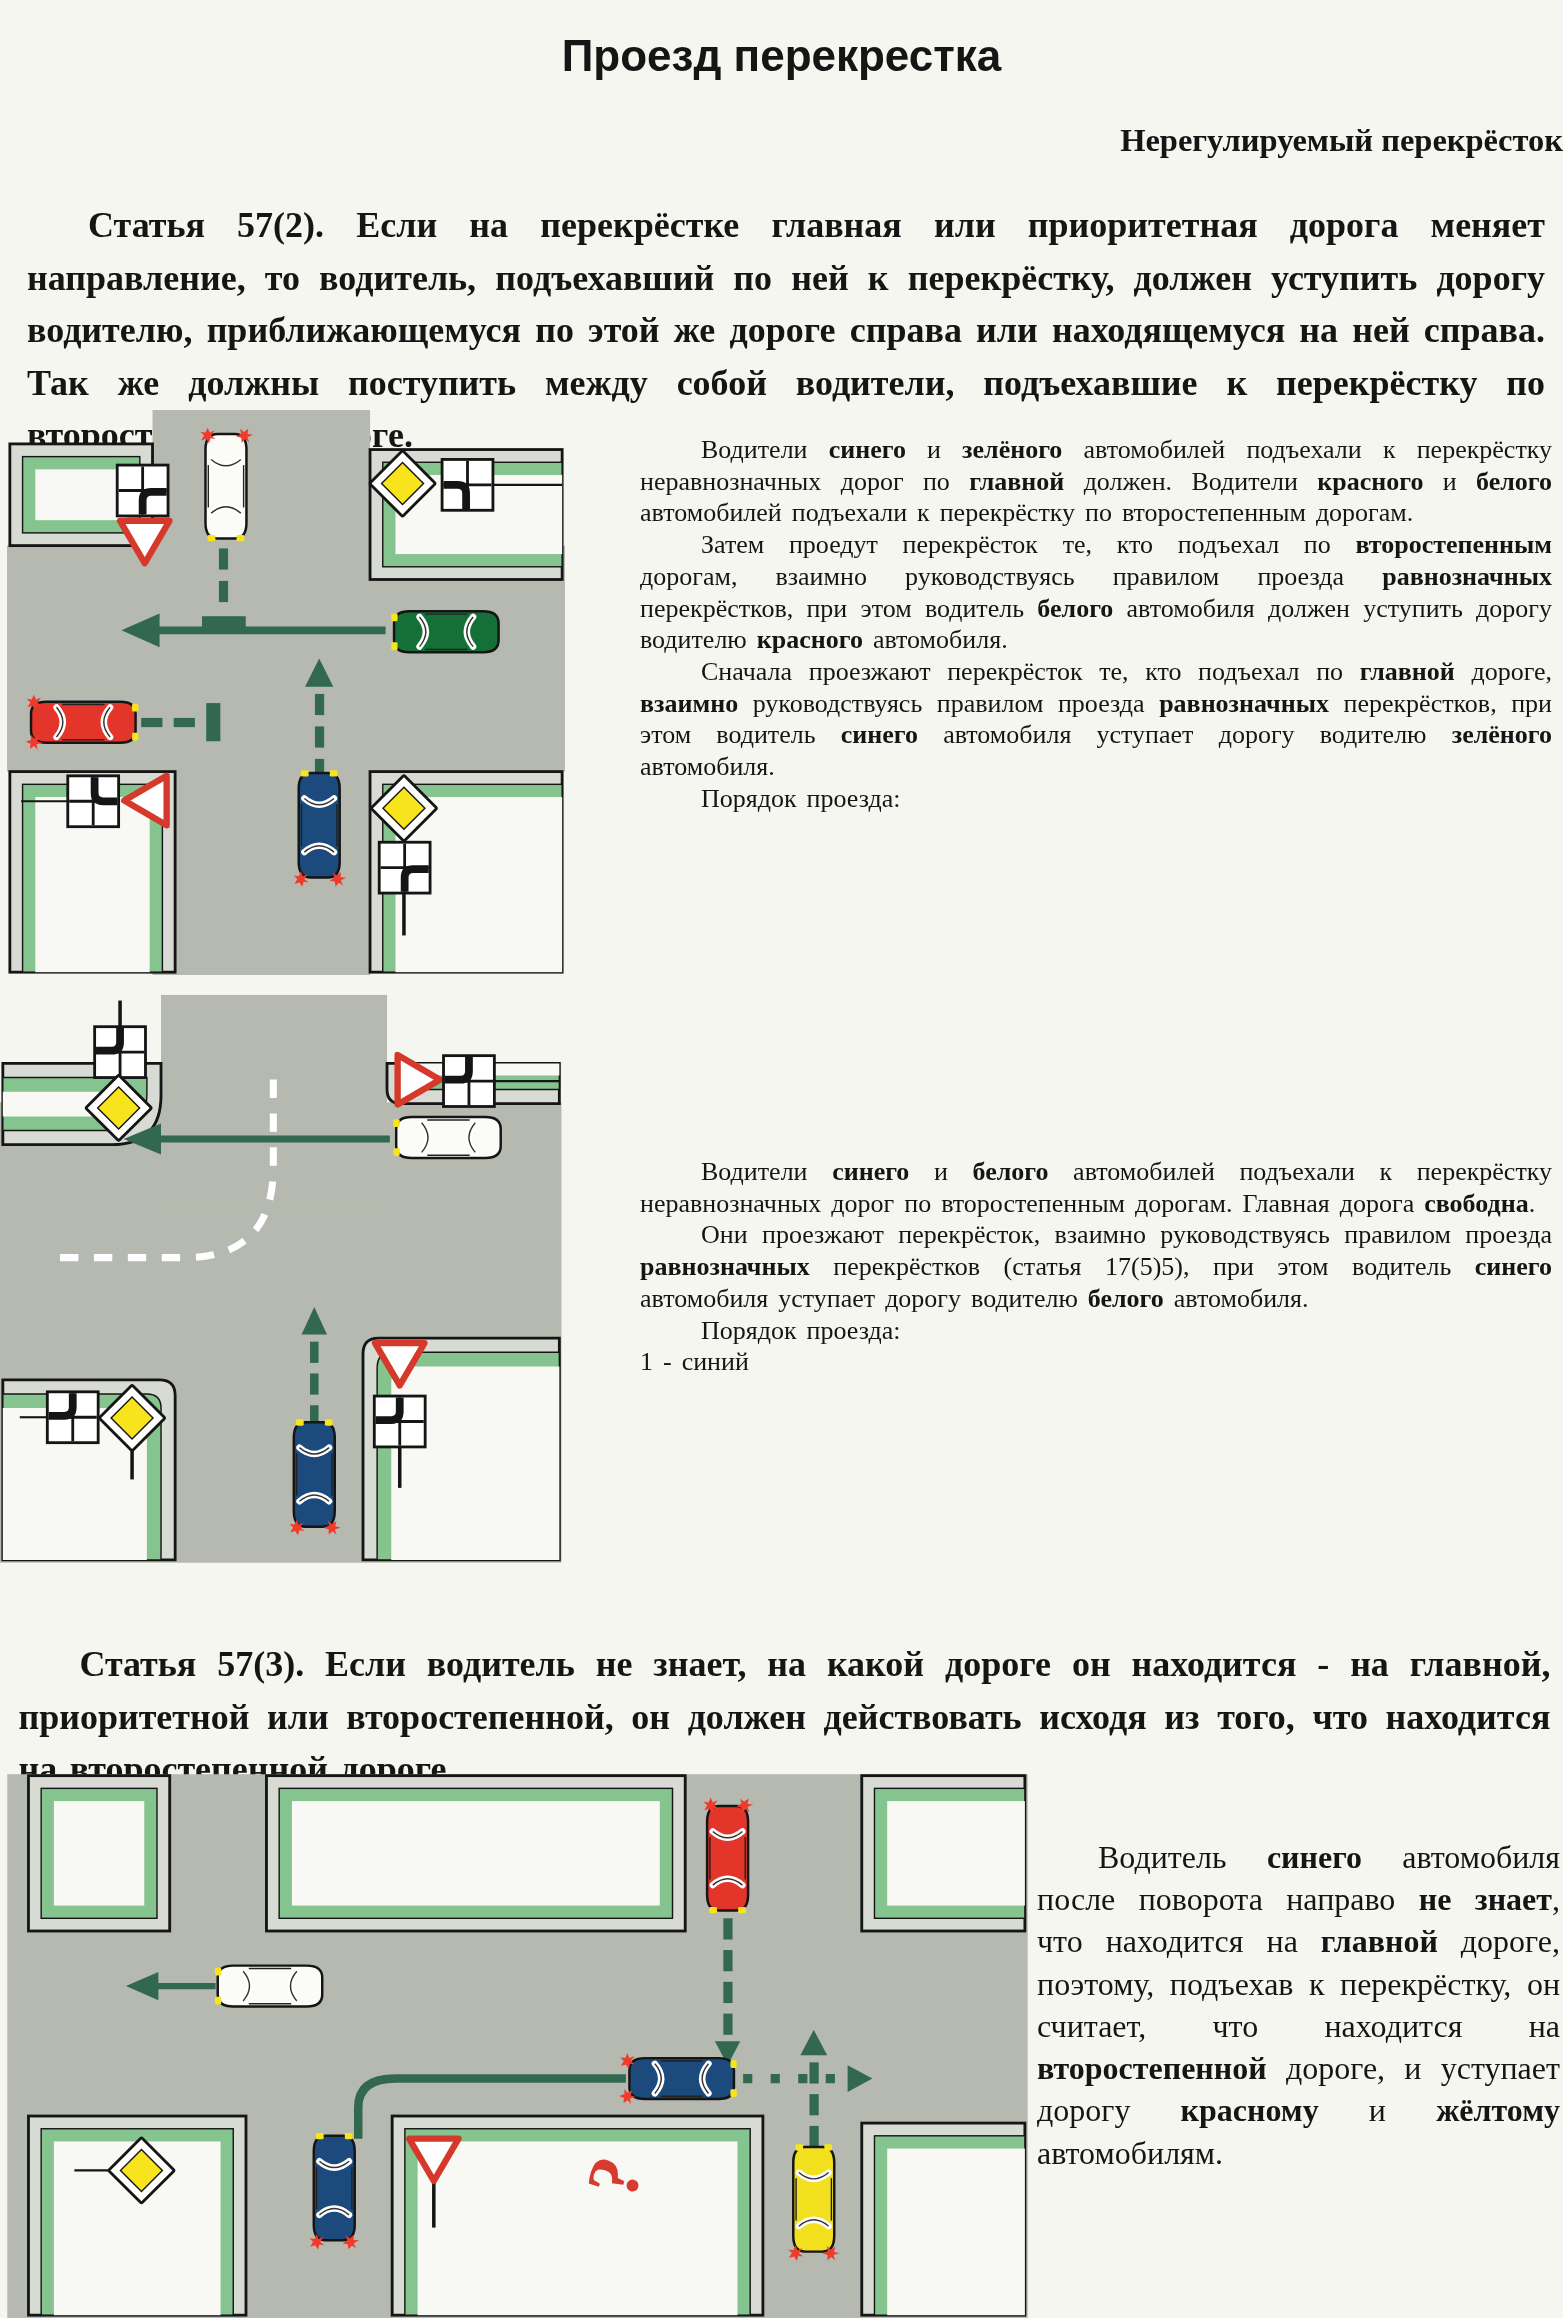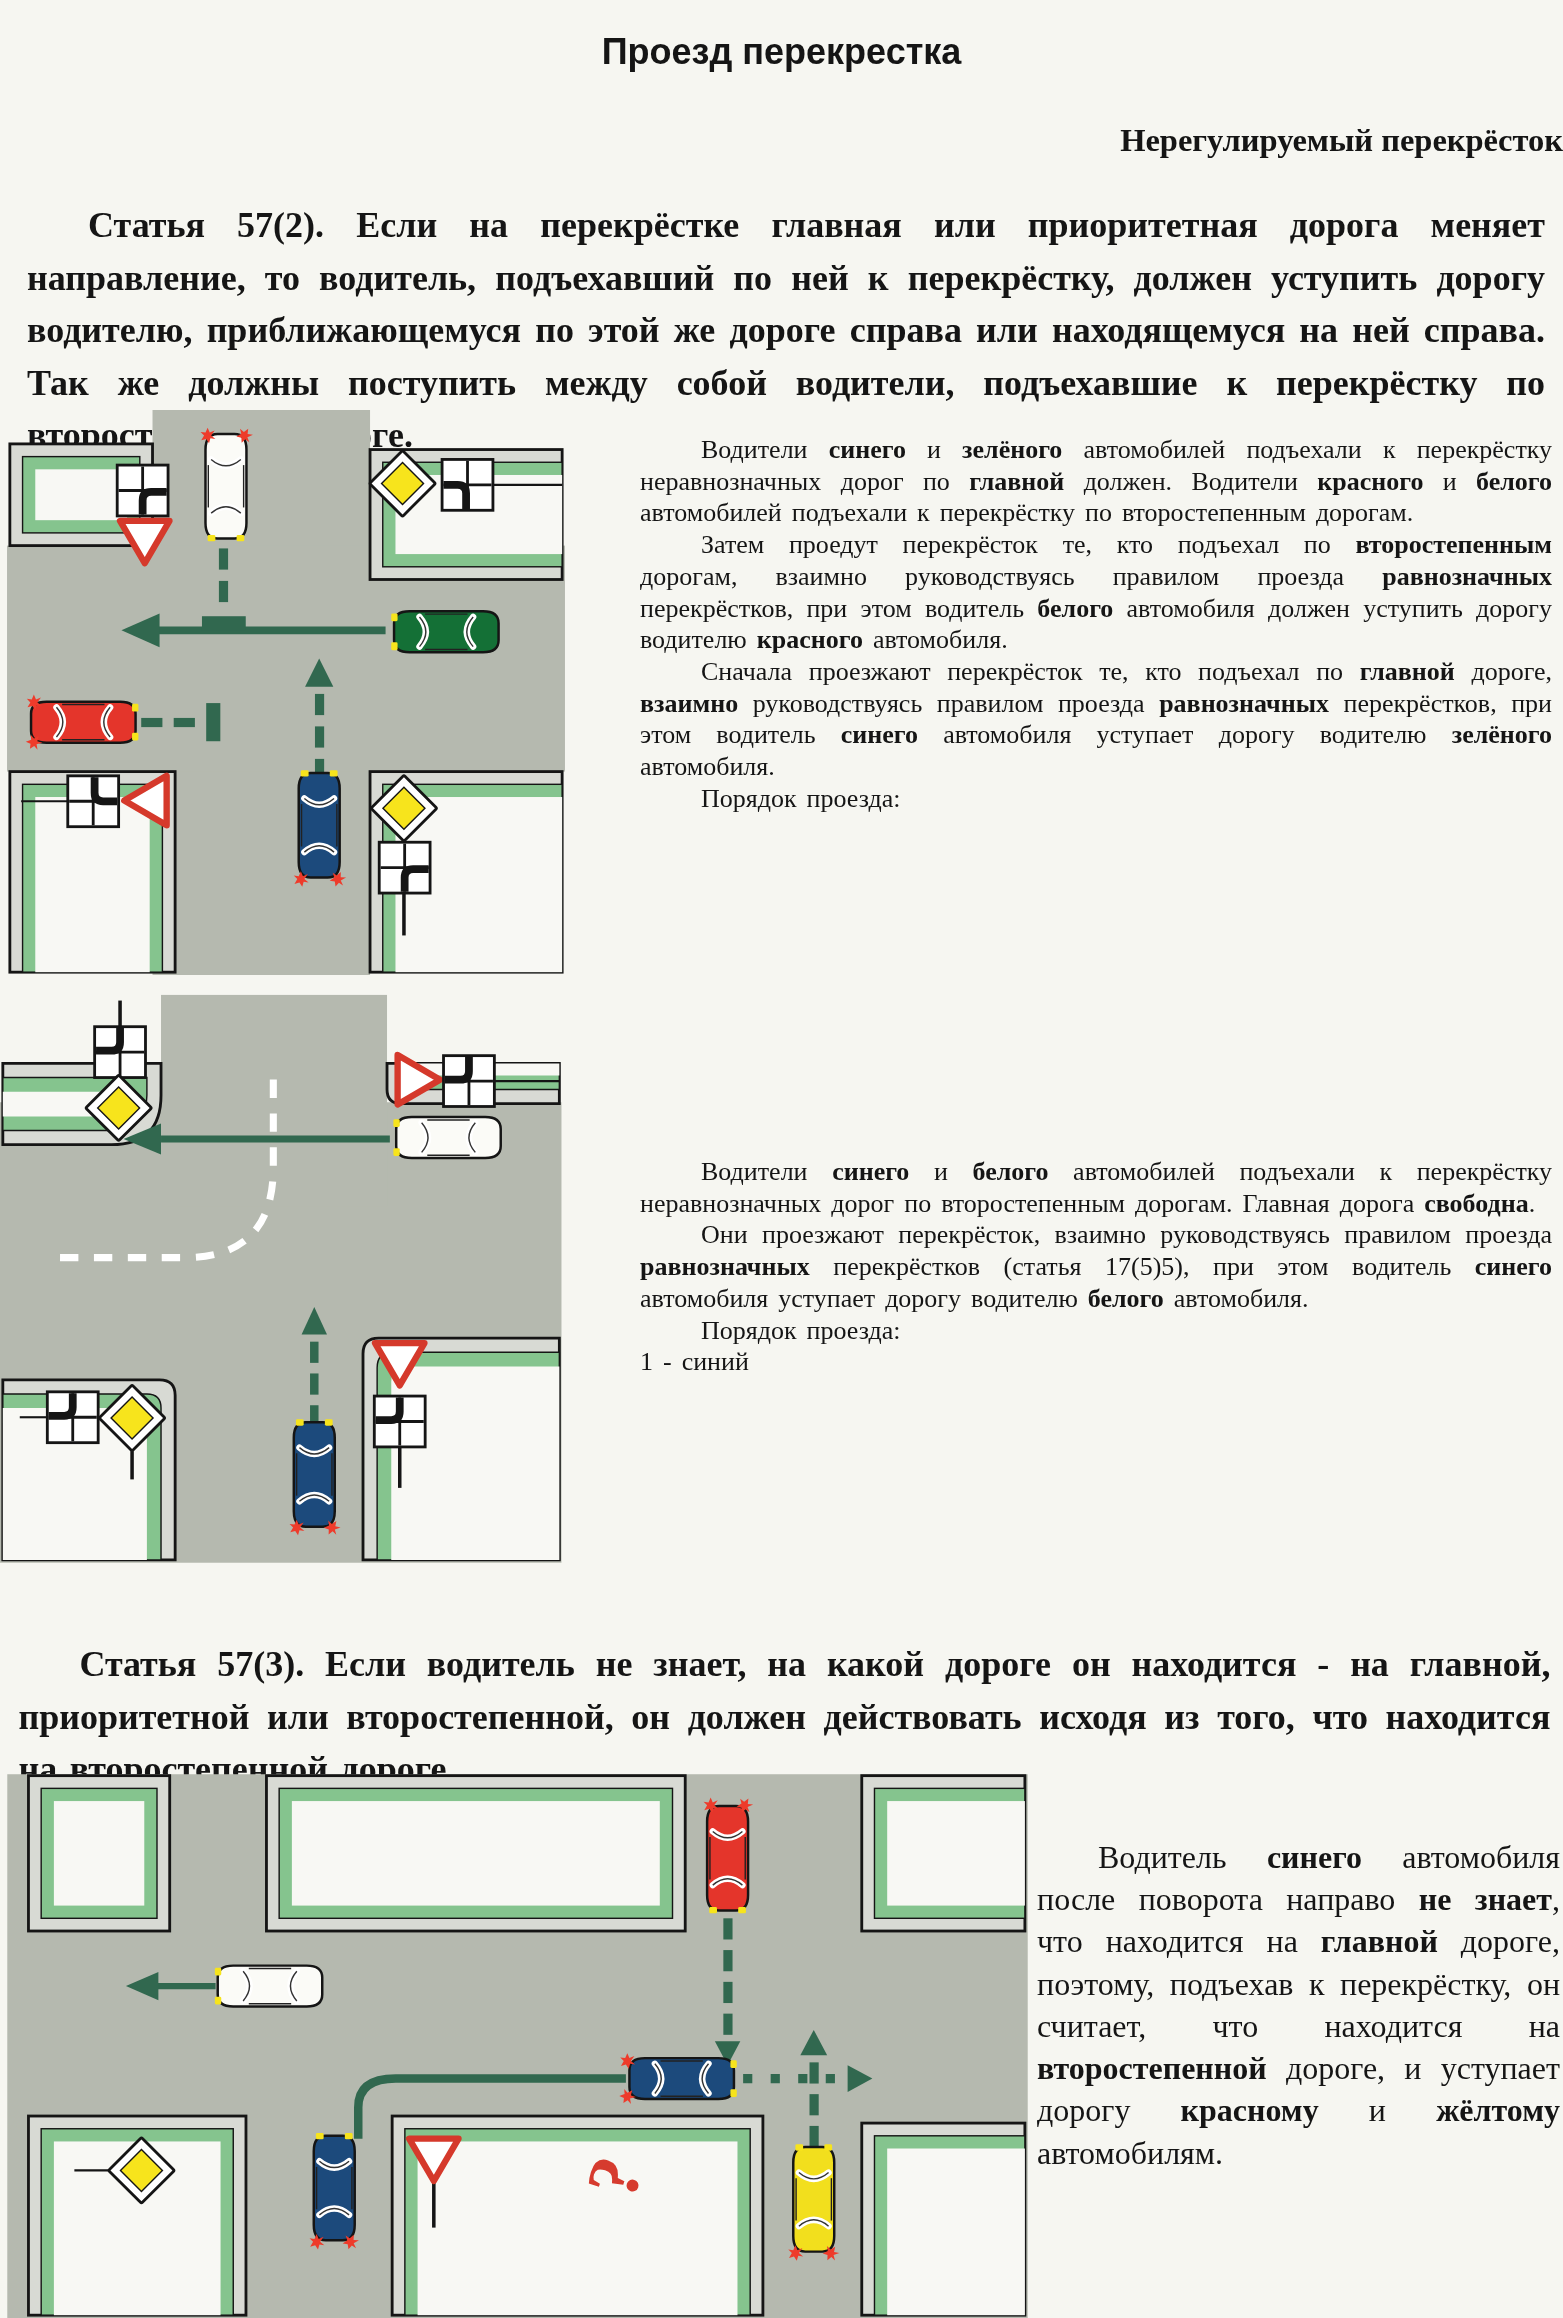--- a/index.html
+++ b/index.html
@@ -1,19 +1,19 @@
 <!DOCTYPE html>
 <html style="--page_bg: #f6f6f1; --road: #b5b9af; --sidewalk: #d8dad4; --green_trim: #85c48e; --block: #f8f8f4; --arrow: #31684f; --car_white: #fbfbf7; --car_green: #147036; --car_red: #e4352b; --car_blue: #1c4a7c; --car_yellow: #f2df1d; --sign_yellow: #f7e41c; --sign_red: #d5392b; --flash_red: #ee3b2b; --question_red: #d63b2e;font-size:11.3px"><head>
 <meta charset="utf-8">
 <style>
   html,body{margin:0;padding:0;background:#dddddb;}
   #page{position:relative;width:1563px;height:2319px;background:var(--page_bg,#f6f6f1);
         font-family:"Liberation Serif",serif;color:#151515;overflow:hidden;}
   .title{position:absolute;left:0;right:0;top:31px;margin:0;text-align:center;
-         font-family:"Liberation Sans",sans-serif;font-weight:bold;font-size:36px;}
+         font-family:"Liberation Sans",sans-serif;font-weight:bold;font-size:44px;}
   .subtitle{position:absolute;left:0;right:0;top:122px;margin:0;text-align:right;
          font-family:"Liberation Serif",serif;font-weight:bold;font-size:32.5px;}
   .article{position:absolute;font-size:36px;line-height:1.46;text-align:justify;
            word-spacing:3.5px;font-weight:normal;}
   #a572{left:27px;top:199px;width:1518px;}
   #a573{left:18.4px;top:1638px;width:1532px;}
   .tblock{position:absolute;font-size:26px;line-height:1.22;text-align:justify;word-spacing:3.5px;}
   #t1{left:640px;top:434px;width:912px;}
   #t2{left:640px;top:1112px;width:912px;margin-top:44px;}
   #t3{left:1037px;top:1836px;width:523px;font-size:32px;line-height:1.32;}

